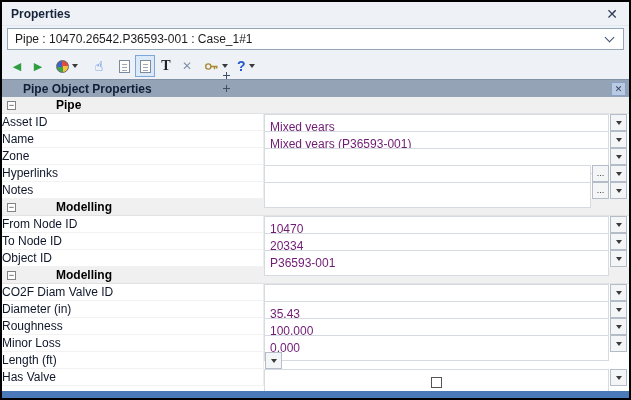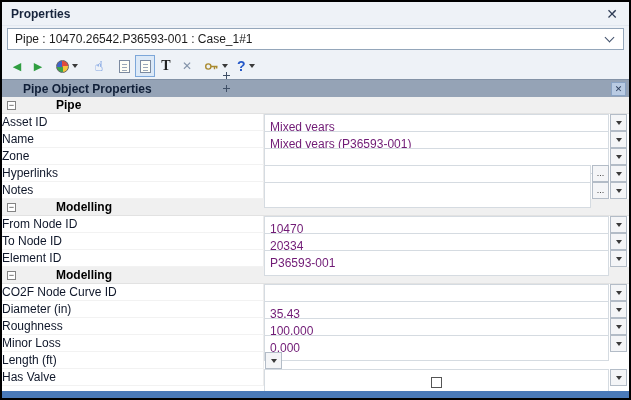--- a/index.html
+++ b/index.html
@@ -218,36 +218,36 @@
       <div class="plabel">To Node ID</div>
       <div class="pfield">
           <span>20334</span>
         </div>
       <div class="mini-btn">
           <span class="caret"></span>
         </div>
     </div>
 
     <div class="prow">
-      <div class="plabel">Element ID</div>
+      <div class="plabel">Object ID</div>
       <div class="pfield">
           <span>P36593-001</span>
         </div>
       <div class="mini-btn">
           <span class="caret"></span>
         </div>
     </div>
 
     <div class="grow">
       <span class="collapse-box">−</span>
       <span class="glabel">Modelling</span>
     </div>
 
     <div class="prow">
-      <div class="plabel">CO2F Node Curve ID</div>
+      <div class="plabel">CO2F Diam Valve ID</div>
       <div class="pfield">
           <span></span>
         </div>
       <div class="mini-btn">
           <span class="caret"></span>
         </div>
     </div>
 
     <div class="prow">
       <div class="plabel">Diameter (in)</div>

